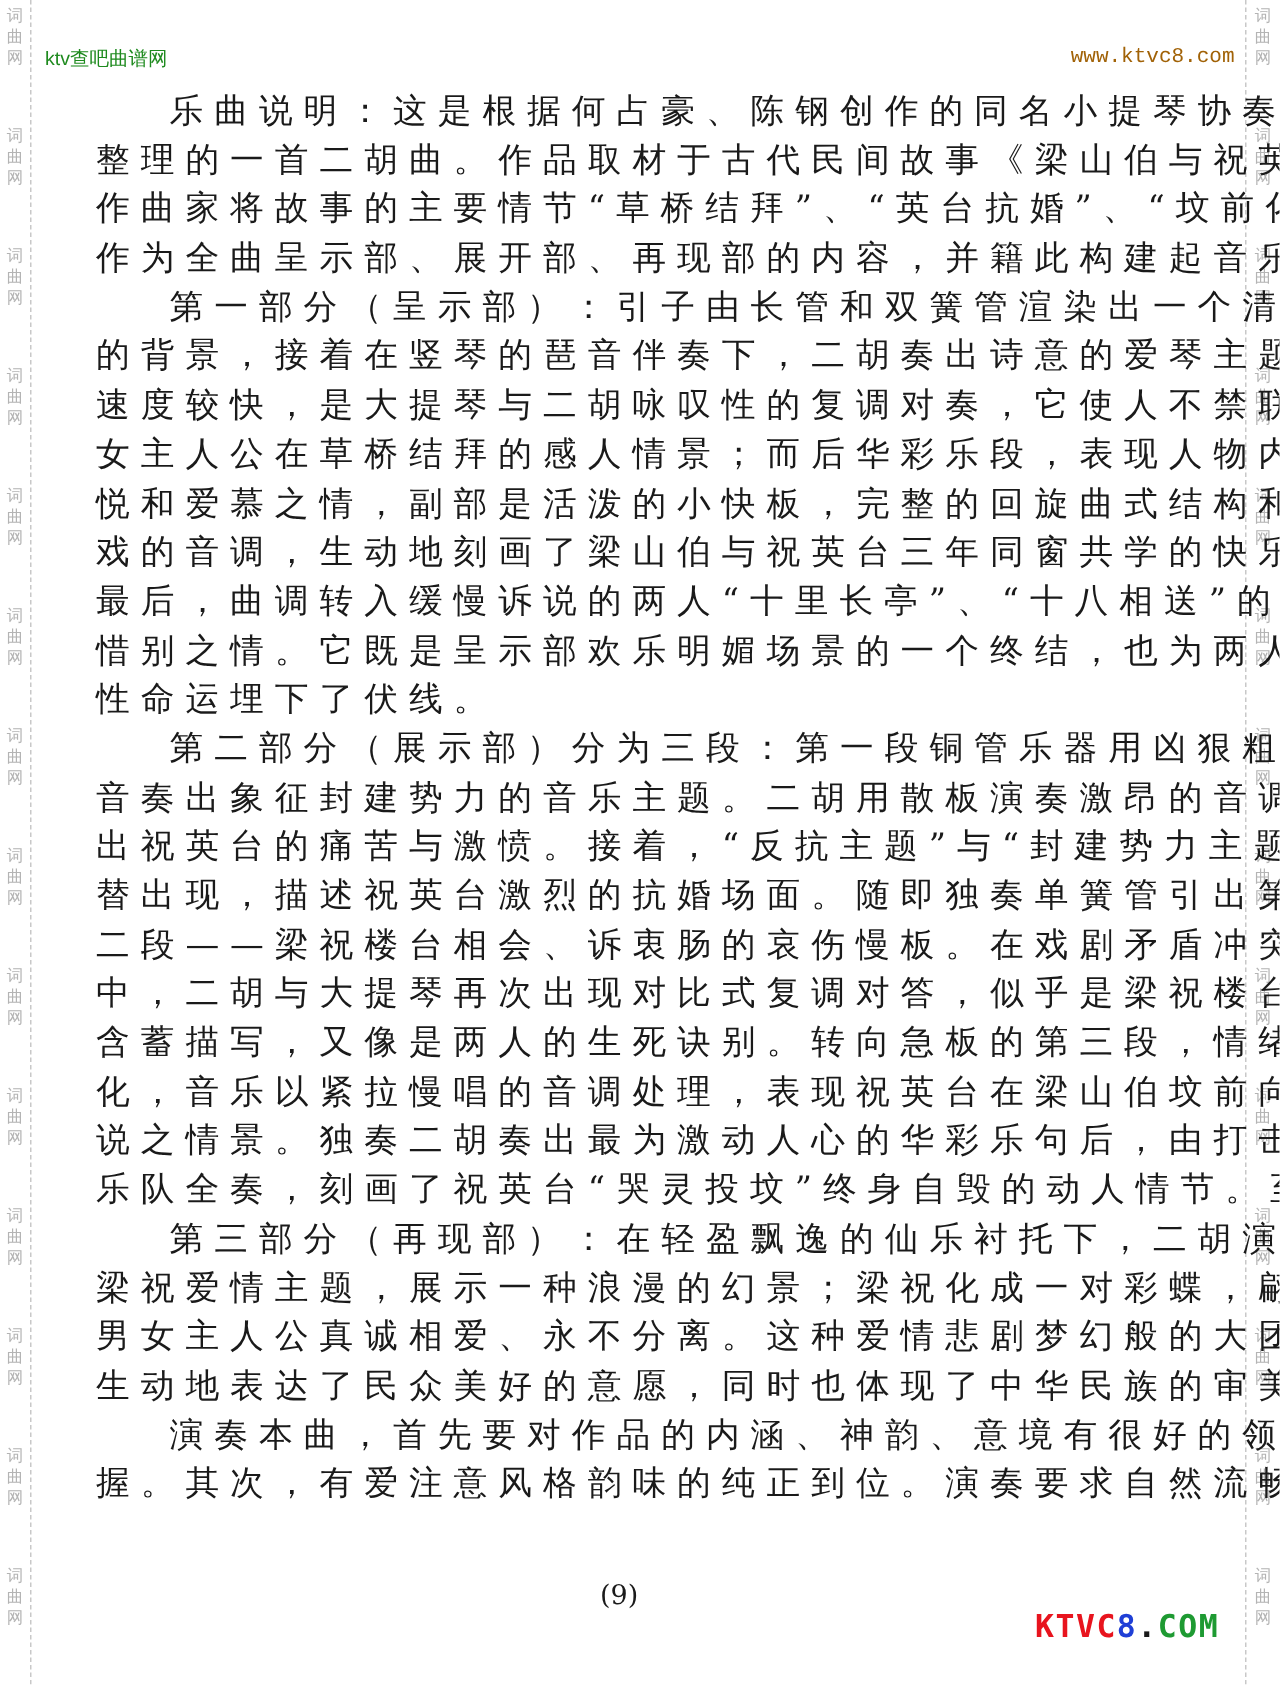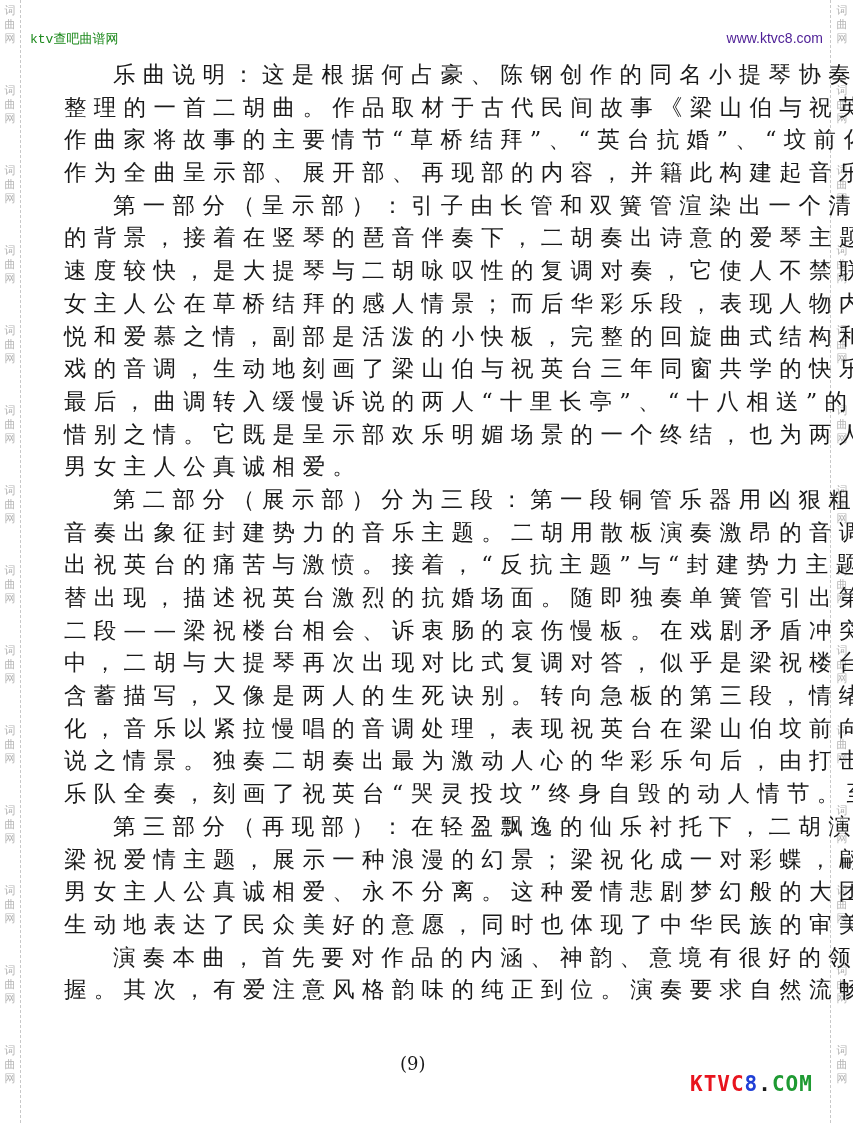--- a/index.html
+++ b/index.html
@@ -14,25 +14,25 @@
   }
   .margin-col.left { left:0; border-right:1px dashed #c8c8c8; width:20px; }
   .margin-col.right { right:0; border-left:1px dashed #c8c8c8; width:22px; }
   .wm-group {
     position:absolute; left:0; width:100%;
     display:flex; flex-direction:column; align-items:center;
     font-family:"DejaVu Sans",sans-serif; font-size:11px; line-height:14px; color:#b4b4b4;
   }
   .header-left {
     position:absolute; left:30px; top:30px;
-    font-family:Liberation Mono, monospace; font-size:13px; color:#1e8a1e;
+    font-family:Liberation Sans, sans-serif; font-size:13px; color:#1e8a1e;
   }
   .header-right {
     position:absolute; right:30px; top:30px;
-    font-family:Liberation Sans, sans-serif; font-size:14px; color:#4c1d95;
+    font-family:Liberation Mono, monospace; font-size:14px; color:#a16207;
   }
   .text-block {
     position:absolute; left:64px; top:58px; width:728px;
   }
   .line {
     height:32.7px; line-height:32.7px;
     font-size:22.5px; white-space:nowrap;
     letter-spacing:7.3px;
     text-align:justify; text-align-last:justify;
     overflow:visible;
@@ -206,21 +206,21 @@
     <div class="line">作曲家将故事的主要情节“草桥结拜”、“英台抗婚”、“坟前化蝶”</div>
     <div class="line">作为全曲呈示部、展开部、再现部的内容，并籍此构建起音乐渐层发</div>
     <div class="line indent">第一部分（呈示部）：引子由长管和双簧管渲染出一个清美迷人</div>
     <div class="line">的背景，接着在竖琴的琶音伴奏下，二胡奏出诗意的爱琴主题。中段</div>
     <div class="line">速度较快，是大提琴与二胡咏叹性的复调对奏，它使人不禁联想起男</div>
     <div class="line">女主人公在草桥结拜的感人情景；而后华彩乐段，表现人物内心的喜</div>
     <div class="line">悦和爱慕之情，副部是活泼的小快板，完整的回旋曲式结构和欢悦嬉</div>
     <div class="line">戏的音调，生动地刻画了梁山伯与祝英台三年同窗共学的快乐情景；</div>
     <div class="line">最后，曲调转入缓慢诉说的两人“十里长亭”、“十八相送”的依依</div>
     <div class="line">惜别之情。它既是呈示部欢乐明媚场景的一个终结，也为两人的悲惨</div>
-    <div class="line last">男女主人公真诚相爱。</div>
+    <div class="line last">性命运埋下了伏线。</div>
     <div class="line indent">第二部分（展示部）分为三段：第一段铜管乐器用凶狠粗暴的乐</div>
     <div class="line">音奏出象征封建势力的音乐主题。二胡用散板演奏激昂的音调，表现</div>
     <div class="line">出祝英台的痛苦与激愤。接着，“反抗主题”与“封建势力主题”交</div>
     <div class="line">替出现，描述祝英台激烈的抗婚场面。随即独奏单簧管引出第二段第</div>
     <div class="line">二段——梁祝楼台相会、诉衷肠的哀伤慢板。在戏剧矛盾冲突的过程</div>
     <div class="line">中，二胡与大提琴再次出现对比式复调对答，似乎是梁祝楼台相会的</div>
     <div class="line">含蓄描写，又像是两人的生死诀别。转向急板的第三段，情绪急骤变</div>
     <div class="line">化，音乐以紧拉慢唱的音调处理，表现祝英台在梁山伯坟前向苍天诉</div>
     <div class="line">说之情景。独奏二胡奏出最为激动人心的华彩乐句后，由打击乐推出</div>
     <div class="line">乐队全奏，刻画了祝英台“哭灵投坟”终身自毁的动人情节。至此，</div>

